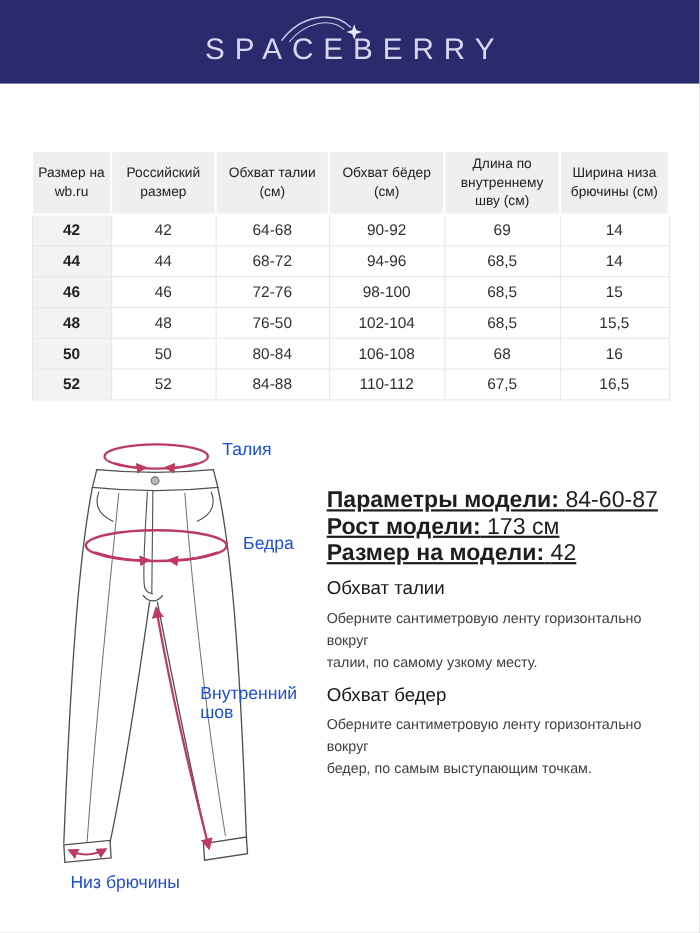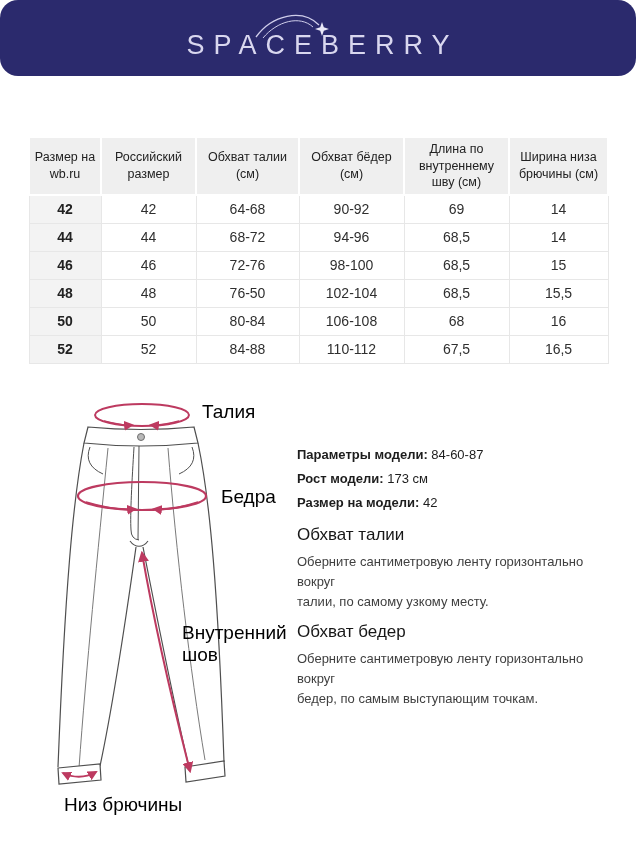--- a/index.html
+++ b/index.html
@@ -6,43 +6,43 @@
     --header-bg:#2b2a6d;
     --accent-pink:#bd3a60;
     --table-header-bg:#efefef;
   }
   *{box-sizing:border-box;margin:0;padding:0;}
   body{background:#9e9e9e;font-family:"Liberation Sans",sans-serif;}
   .page{position:relative;width:636px;height:848px;background:#ffffff;overflow:hidden;margin:0 auto;}
 
   
   .header{position:absolute;left:0;top:0;width:636px;height:76px;background:var(--header-bg,#2b2a6d);
-          display:flex;align-items:center;justify-content:center;border-radius:18px;}
+          display:flex;align-items:center;justify-content:center;}
   .logo{color:#d9d7ef;font-size:27px;font-weight:400;letter-spacing:9px;padding-left:9px;margin-top:14px;}
   .comet{position:absolute;left:252px;top:6px;}
 
   
   table.size-table{position:absolute;left:28px;top:136px;width:579px;border-collapse:collapse;table-layout:fixed;}
   .size-table th{background:var(--table-header-bg,#efefef);border:2px solid #ffffff;
         font-size:12.5px;font-weight:400;color:#222;height:58px;line-height:1.35;padding:2px 4px;text-align:center;vertical-align:middle;}
   .size-table td{border:1px solid #e7e7e7;background:#fff;height:28px;font-size:14px;color:#2f2f2f;
         text-align:center;vertical-align:middle;padding:0 2px;}
   .size-table td:first-child{background:#f3f3f3;font-weight:700;color:#222;}
 
   
   .diagram-svg{position:absolute;left:18px;top:390px;}
-  .diag-label{position:absolute;font-size:19px;font-weight:500;color:#000000;white-space:pre-line;line-height:1.05;}
+  .diag-label{position:absolute;font-size:16px;font-weight:500;color:#1d4ed8;white-space:pre-line;line-height:1.05;}
   #lbl-waist{left:202px;top:402px;}
   #lbl-hips{left:221px;top:487px;}
   #lbl-inseam{left:182px;top:598px;line-height:1.15;margin-top:24px;}
   #lbl-hem{left:64px;top:795px;}
 
   
   .right-col{position:absolute;left:297px;top:443px;width:320px;}
-  .model-info p{font-size:13px;line-height:24px;color:#1d1d1d;}
+  .model-info p{font-size:21px;line-height:24px;color:#1d1d1d;text-decoration:underline;}
   .model-info .lbl{font-weight:700;}
   .model-info .val{font-weight:400;}
   .guide-section{margin-top:10px;}
   .guide-section:first-of-type{margin-top:33px;}
   .guide-title{font-size:17px;font-weight:400;color:#171717;margin-bottom:7px;}
   .guide-text{font-size:13px;line-height:20px;color:#404040;white-space:pre-line;}
 </style>
 </head>
 <body>
 

